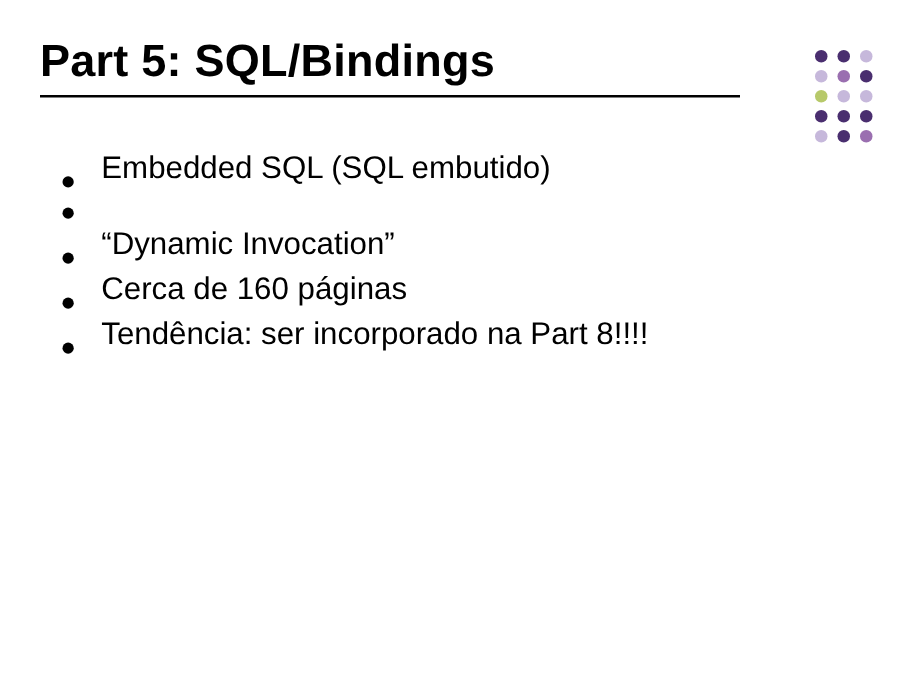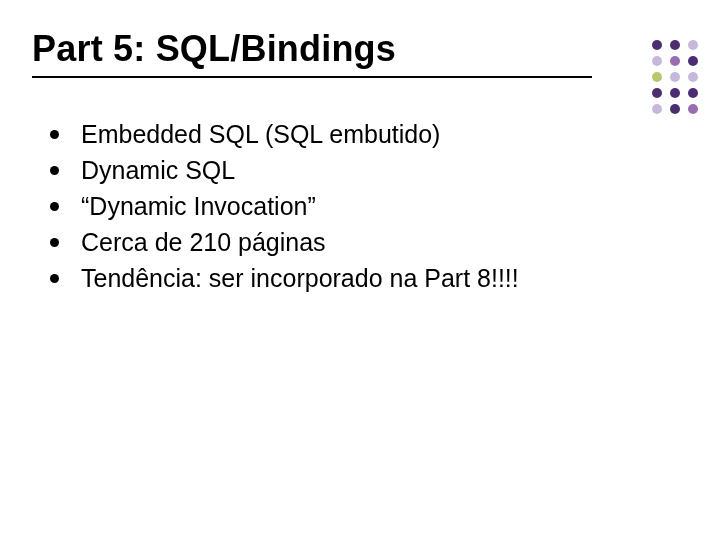--- a/index.html
+++ b/index.html
@@ -46,21 +46,21 @@
     border-radius: 50%;
   }
   .bullets {
     position: absolute;
     left: 50px;
     top: 118px;
     width: 600px;
   }
   .bullet-row {
     display: flex;
-    align-items: flex-start;
+    align-items: flex-end;
     margin-bottom: 4px;
   }
   .bullet-dot {
     width: 9px;
     height: 9px;
     border-radius: 50%;
     background: #000000;
     margin-top: 12px;
     margin-right: 22px;
     flex: 0 0 auto;
@@ -98,29 +98,28 @@
     <span class="dot" style="background:#9A6FB0"></span>
   </div>
 
   <div class="bullets">
     <div class="bullet-row">
       <span class="bullet-dot"></span>
       <span class="bullet-text">Embedded SQL (SQL embutido)</span>
     </div>
     <div class="bullet-row">
       <span class="bullet-dot"></span>
-      <span class="bullet-text">Dynamic SQL</span>
     </div>
     <div class="bullet-row">
       <span class="bullet-dot"></span>
       <span class="bullet-text">“Dynamic Invocation”</span>
     </div>
     <div class="bullet-row">
       <span class="bullet-dot"></span>
-      <span class="bullet-text">Cerca de 210 páginas</span>
+      <span class="bullet-text">Cerca de 160 páginas</span>
     </div>
     <div class="bullet-row">
       <span class="bullet-dot"></span>
       <span class="bullet-text">Tendência: ser incorporado na Part 8!!!!</span>
     </div>
   </div>
 
 </div>
 
 </body></html>

